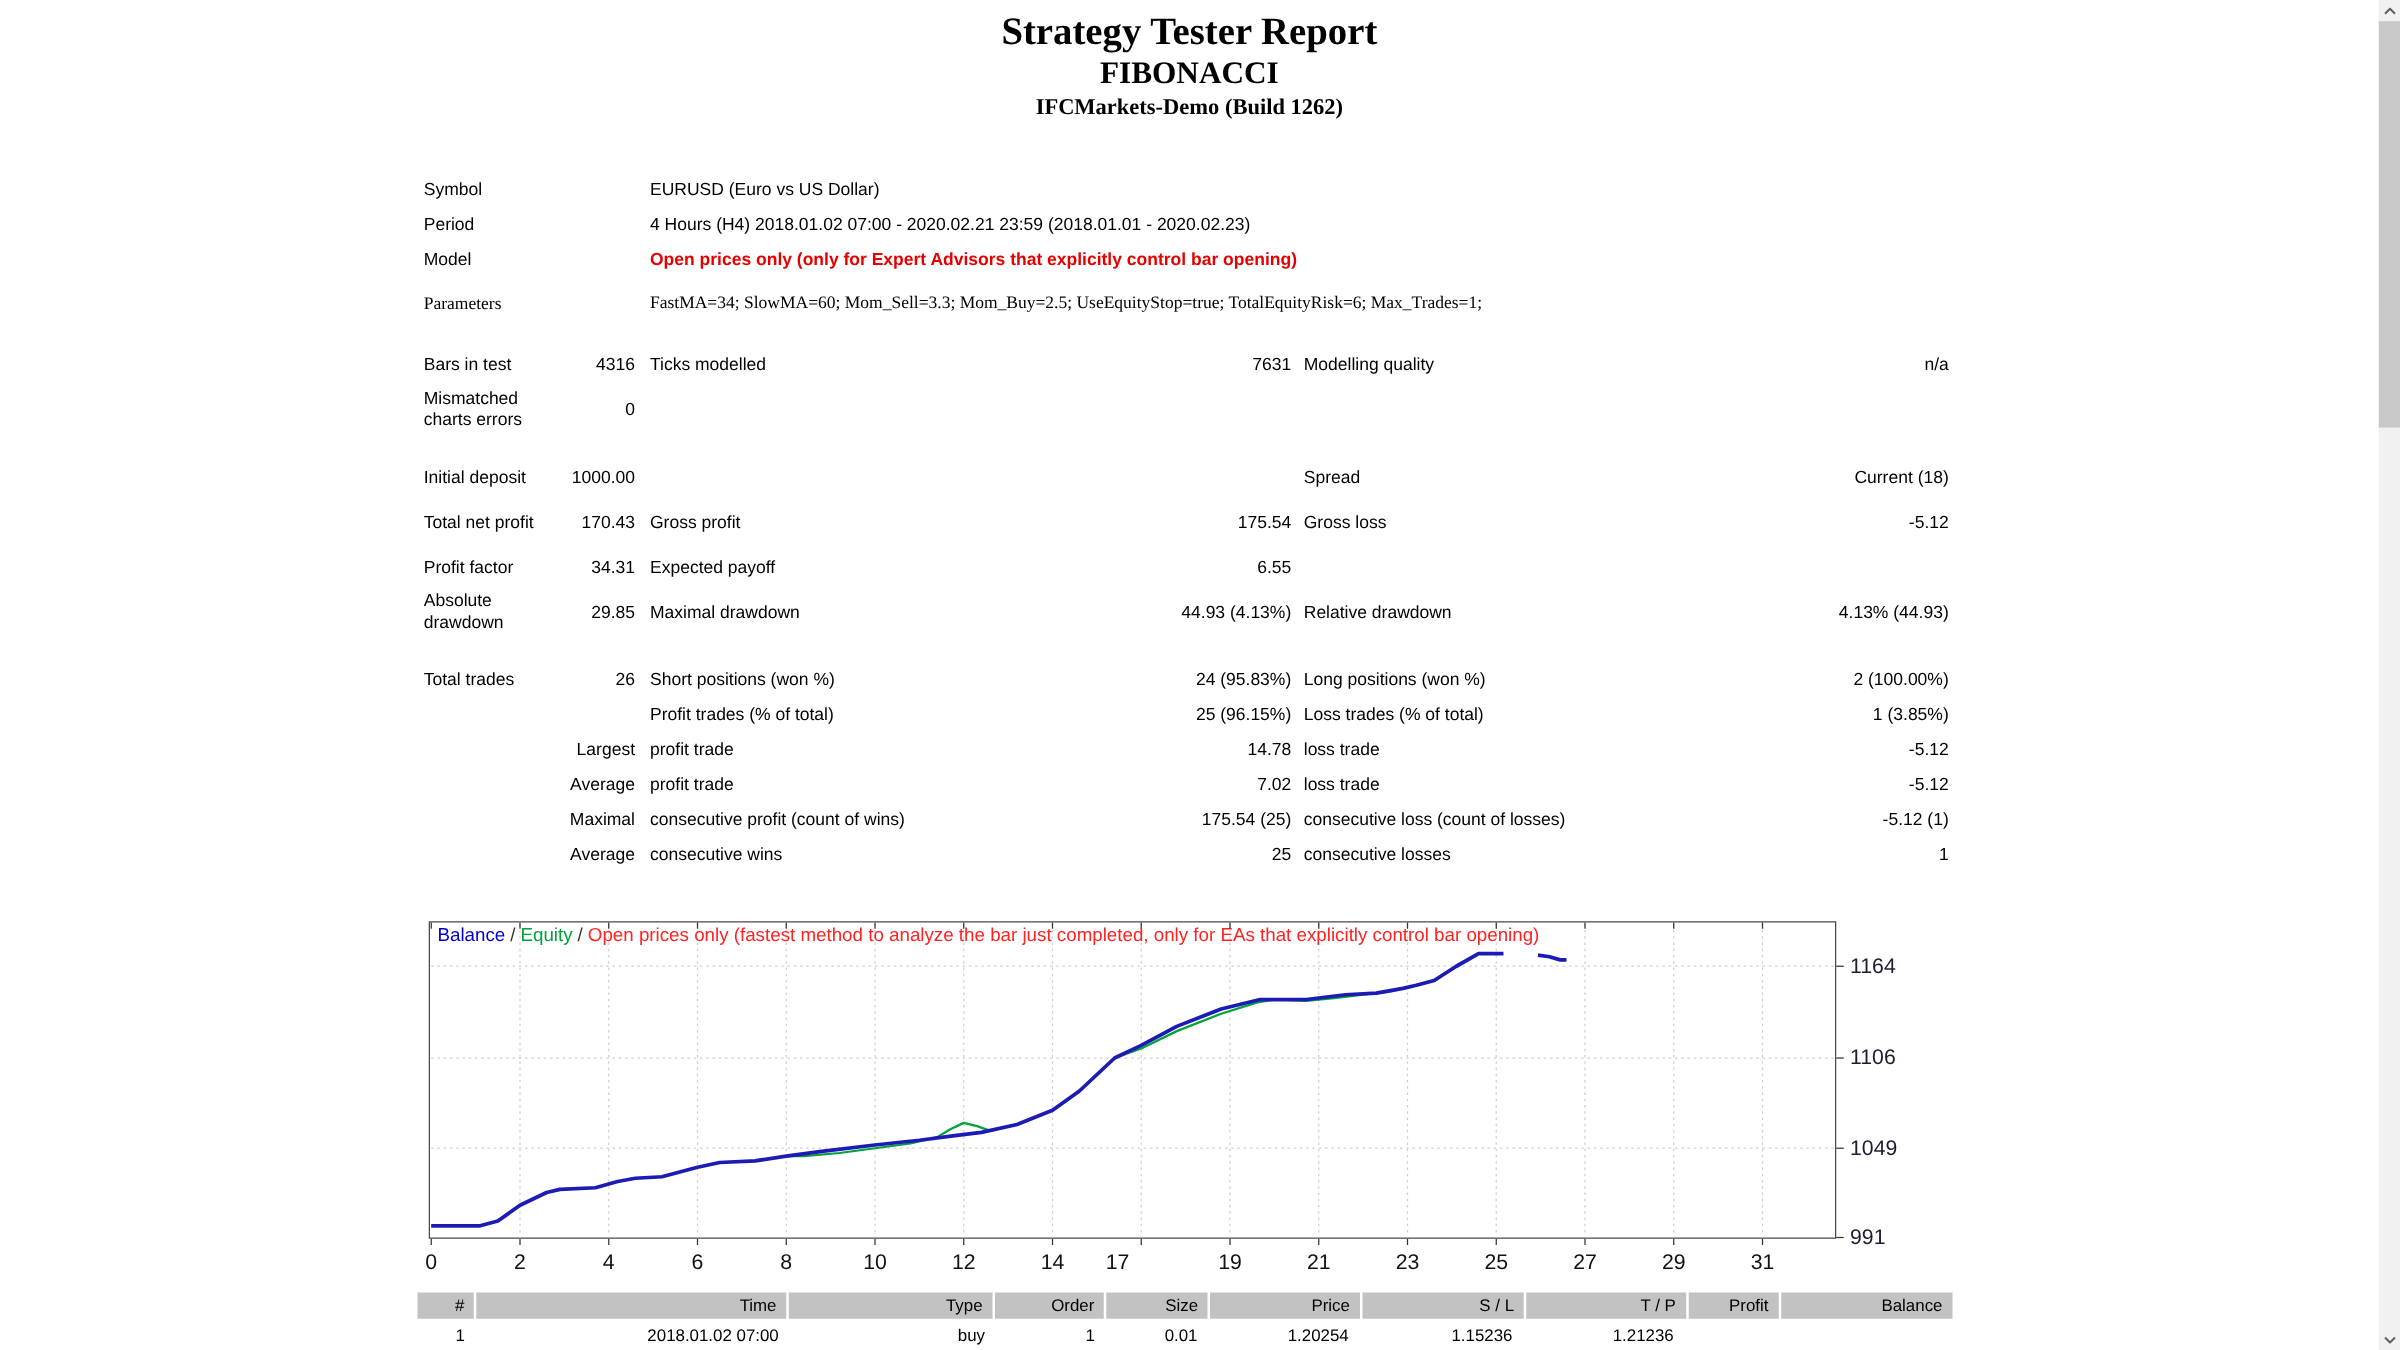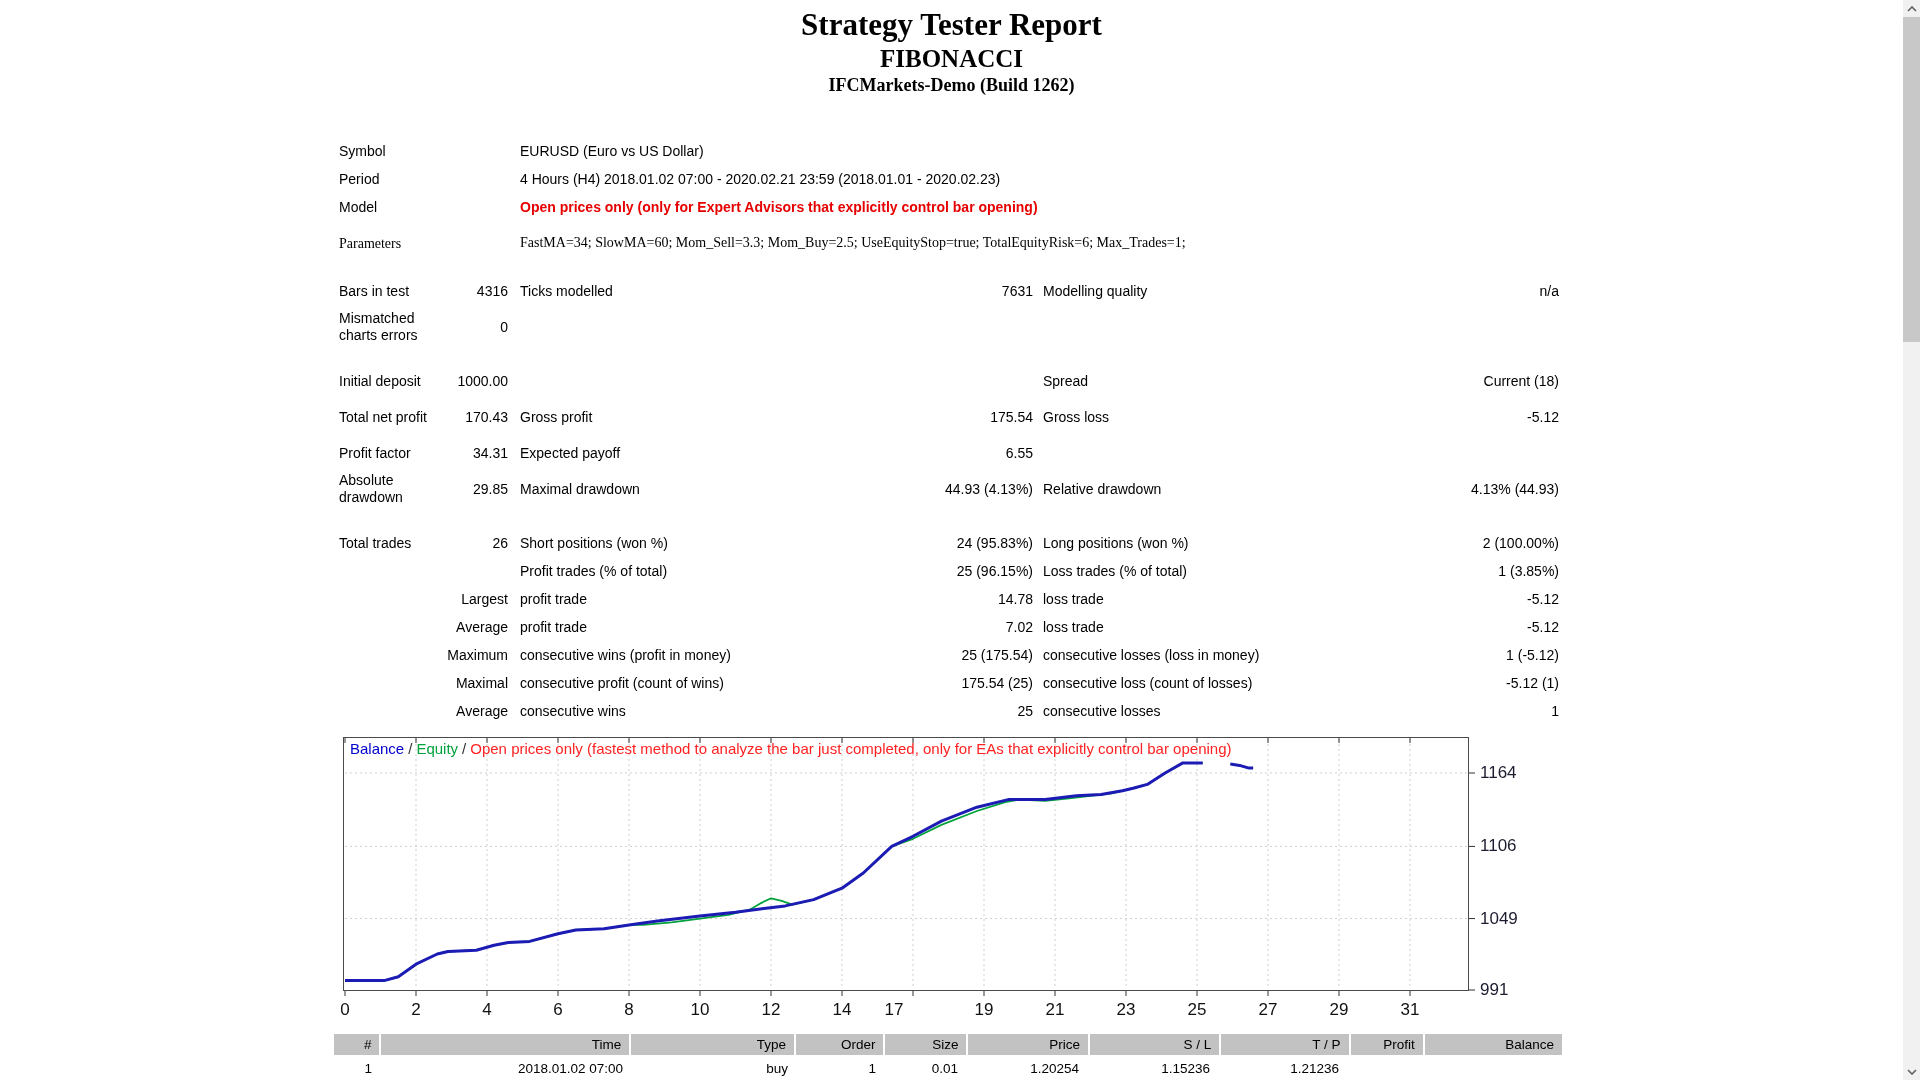--- a/index.html
+++ b/index.html
@@ -231,34 +231,20 @@
           <div class="alabel"></div>
           <div class="aval">Average</div>
         </div>
         <div class="cB">
           <div class="blabel">profit trade</div>
           <div class="bval">7.02</div>
         </div>
         <div class="cC">
           <div class="clabel">loss trade</div>
           <div class="cval">-5.12</div>
-        </div>
-      </div>
-      <div class="srow">
-        <div class="cA">
-          <div class="alabel"></div>
-          <div class="aval">Maximum</div>
-        </div>
-        <div class="cB">
-          <div class="blabel">consecutive wins (profit in money)</div>
-          <div class="bval">25 (175.54)</div>
-        </div>
-        <div class="cC">
-          <div class="clabel">consecutive losses (loss in money)</div>
-          <div class="cval">1 (-5.12)</div>
         </div>
       </div>
       <div class="srow">
         <div class="cA">
           <div class="alabel"></div>
           <div class="aval">Maximal</div>
         </div>
         <div class="cB">
           <div class="blabel">consecutive profit (count of wins)</div>
           <div class="bval">175.54 (25)</div>

